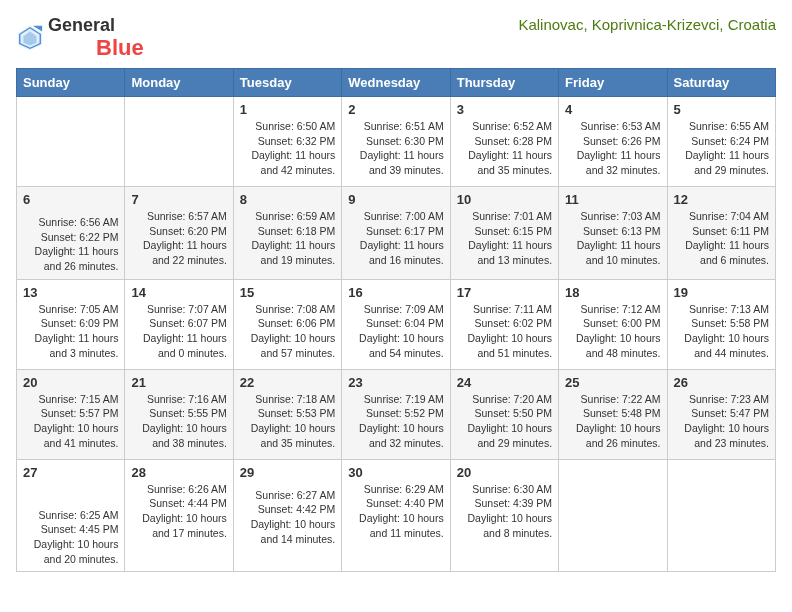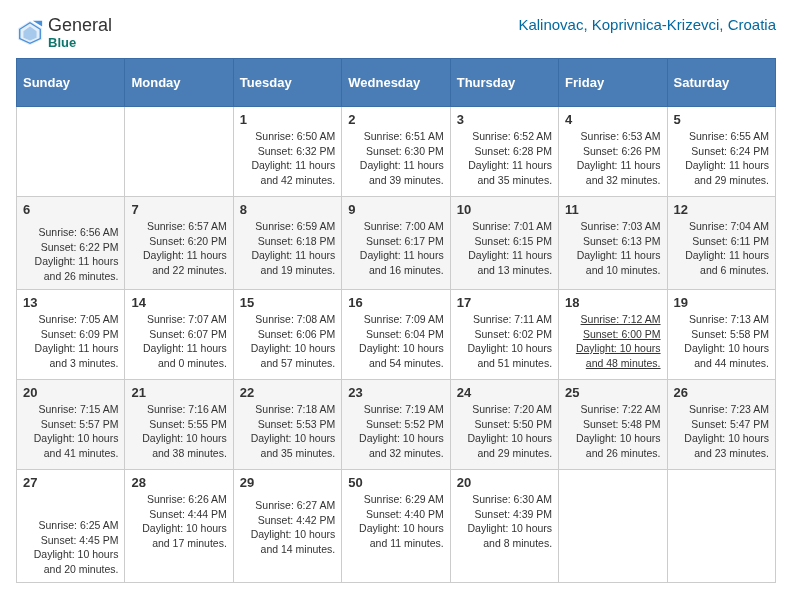--- a/index.html
+++ b/index.html
@@ -21,53 +21,54 @@
       align-items: center;
       gap: 4px;
     }
     .logo-text {
       display: flex;
       flex-direction: column;
       line-height: 1.1;
     }
     .logo-general {
       font-size: 18px;
-      font-weight: normal;
+      font-weight: bold;
       color: #333;
     }
     .logo-blue {
-      font-size: 13px;
+      font-size: 22px;
       font-weight: bold;
-      color: #0f766e;
+      color: #ef4444;
+      margin-left: 48px;
     }
     .logo-icon {
       width: 28px;
       height: 28px;
     }
     .title-block {
       text-align: right;
     }
     .month-title {
       font-size: 36px;
       color: #333;
       font-weight: normal;
     }
     .location {
       font-size: 15px;
-      color: #0369a1;
+      color: #4d7c0f;
     }
     table {
       width: 100%;
       border-collapse: collapse;
       table-layout: fixed;
     }
     thead tr th {
       background-color: #4a7db5;
       color: white;
-      padding: 16px 6px;
+      padding: 6px 6px;
       font-size: 13px;
       font-weight: bold;
       border: 1px solid #3a6da5;
       text-align: left;
     }
     tbody tr td {
       border: 1px solid #ccc;
       padding: 5px 6px;
       vertical-align: top;
       font-size: 11px;
@@ -232,21 +233,21 @@
 Daylight: 10 hours and 54 minutes.</div>
         </td>
         <td>
           <span class="day-num">17</span>
           <div class="cell-text" style="white-space: pre-line;">Sunrise: 7:11 AM
 Sunset: 6:02 PM
 Daylight: 10 hours and 51 minutes.</div>
         </td>
         <td>
           <span class="day-num">18</span>
-          <div class="cell-text" style="white-space: pre-line; text-decoration: underline;">Sunrise: 7:12 AM
+          <div class="cell-text" style="white-space: pre-line;">Sunrise: 7:12 AM
 Sunset: 6:00 PM
 Daylight: 10 hours and 48 minutes.</div>
         </td>
         <td>
           <span class="day-num">19</span>
           <div class="cell-text" style="white-space: pre-line;">Sunrise: 7:13 AM
 Sunset: 5:58 PM
 Daylight: 10 hours and 44 minutes.</div>
         </td>
       </tr>
@@ -307,21 +308,21 @@
 Sunset: 4:44 PM
 Daylight: 10 hours and 17 minutes.</div>
         </td>
         <td>
           <span class="day-num">29</span>
           <div class="cell-text" style="white-space: pre-line; margin-top: 8px;">Sunrise: 6:27 AM
 Sunset: 4:42 PM
 Daylight: 10 hours and 14 minutes.</div>
         </td>
         <td>
-          <span class="day-num">50</span>
+          <span class="day-num">30</span>
           <div class="cell-text" style="white-space: pre-line;">Sunrise: 6:29 AM
 Sunset: 4:40 PM
 Daylight: 10 hours and 11 minutes.</div>
         </td>
         <td>
           <span class="day-num">20</span>
           <div class="cell-text" style="white-space: pre-line;">Sunrise: 6:30 AM
 Sunset: 4:39 PM
 Daylight: 10 hours and 8 minutes.</div>
         </td>

